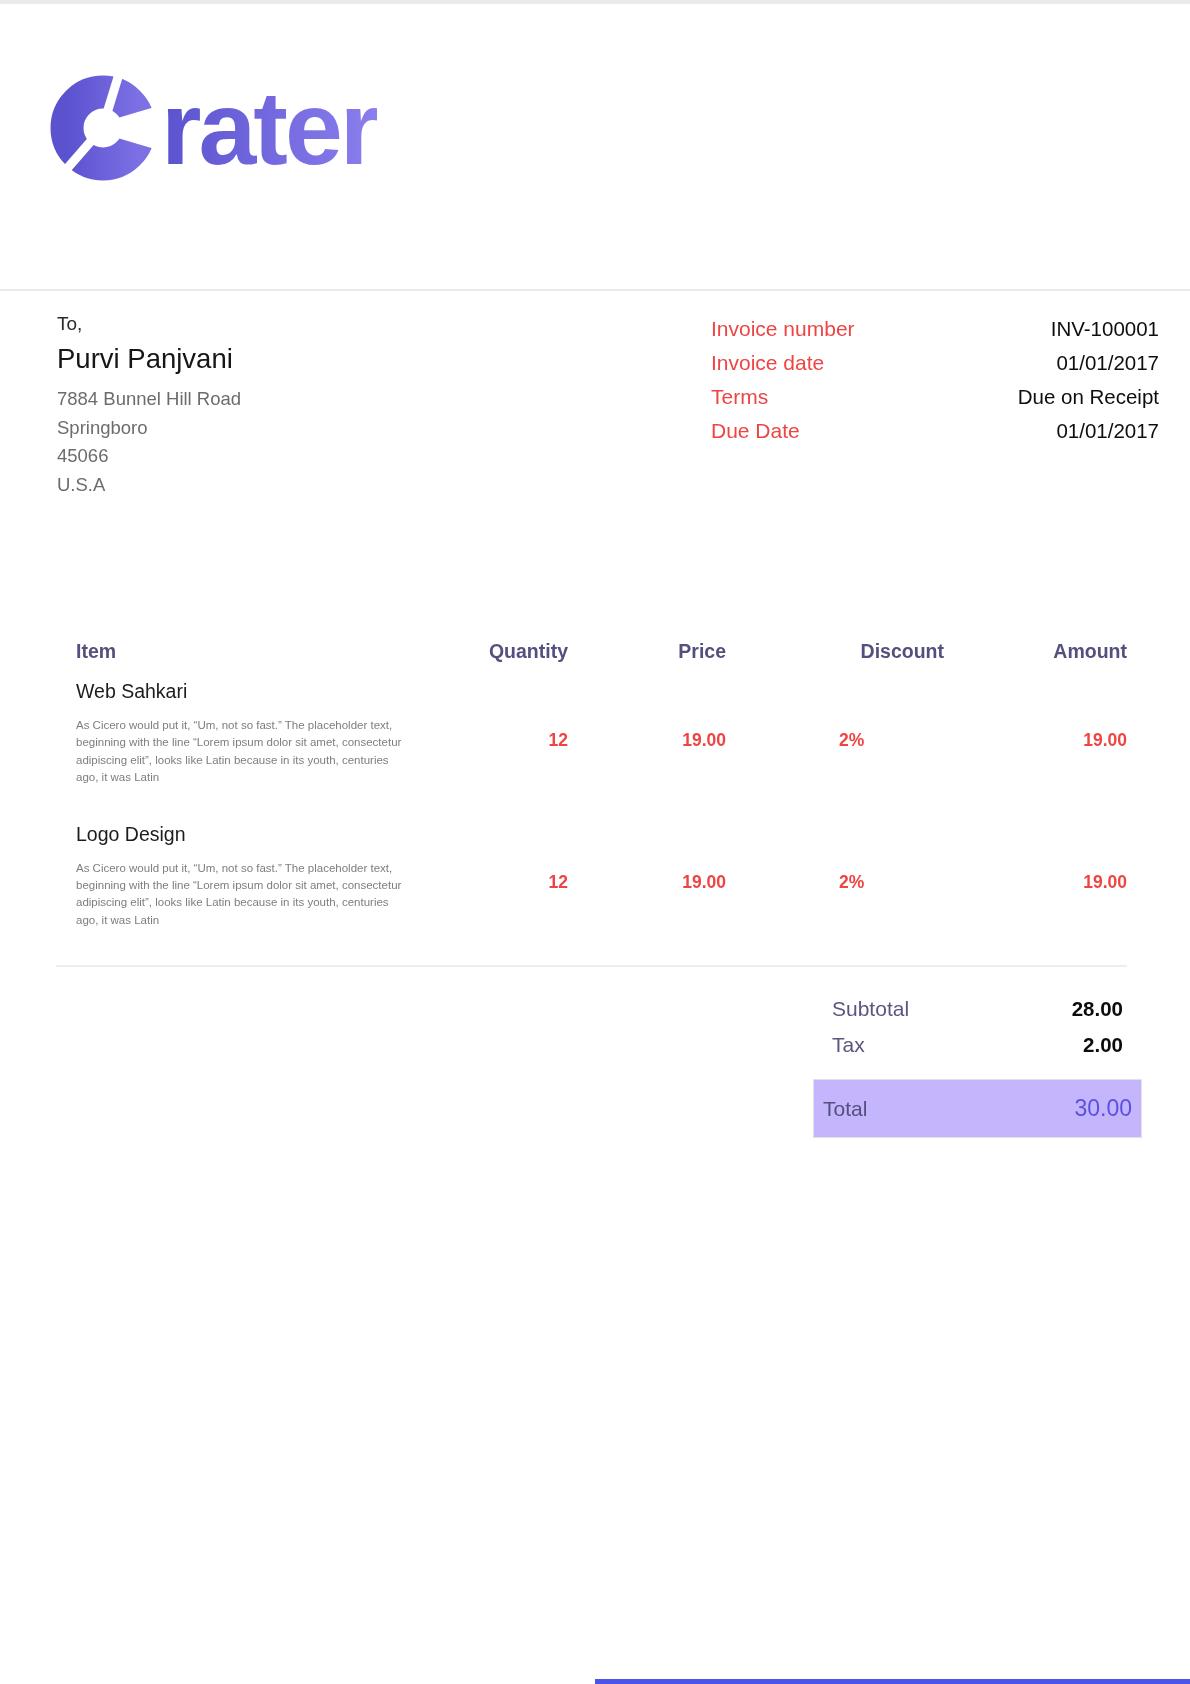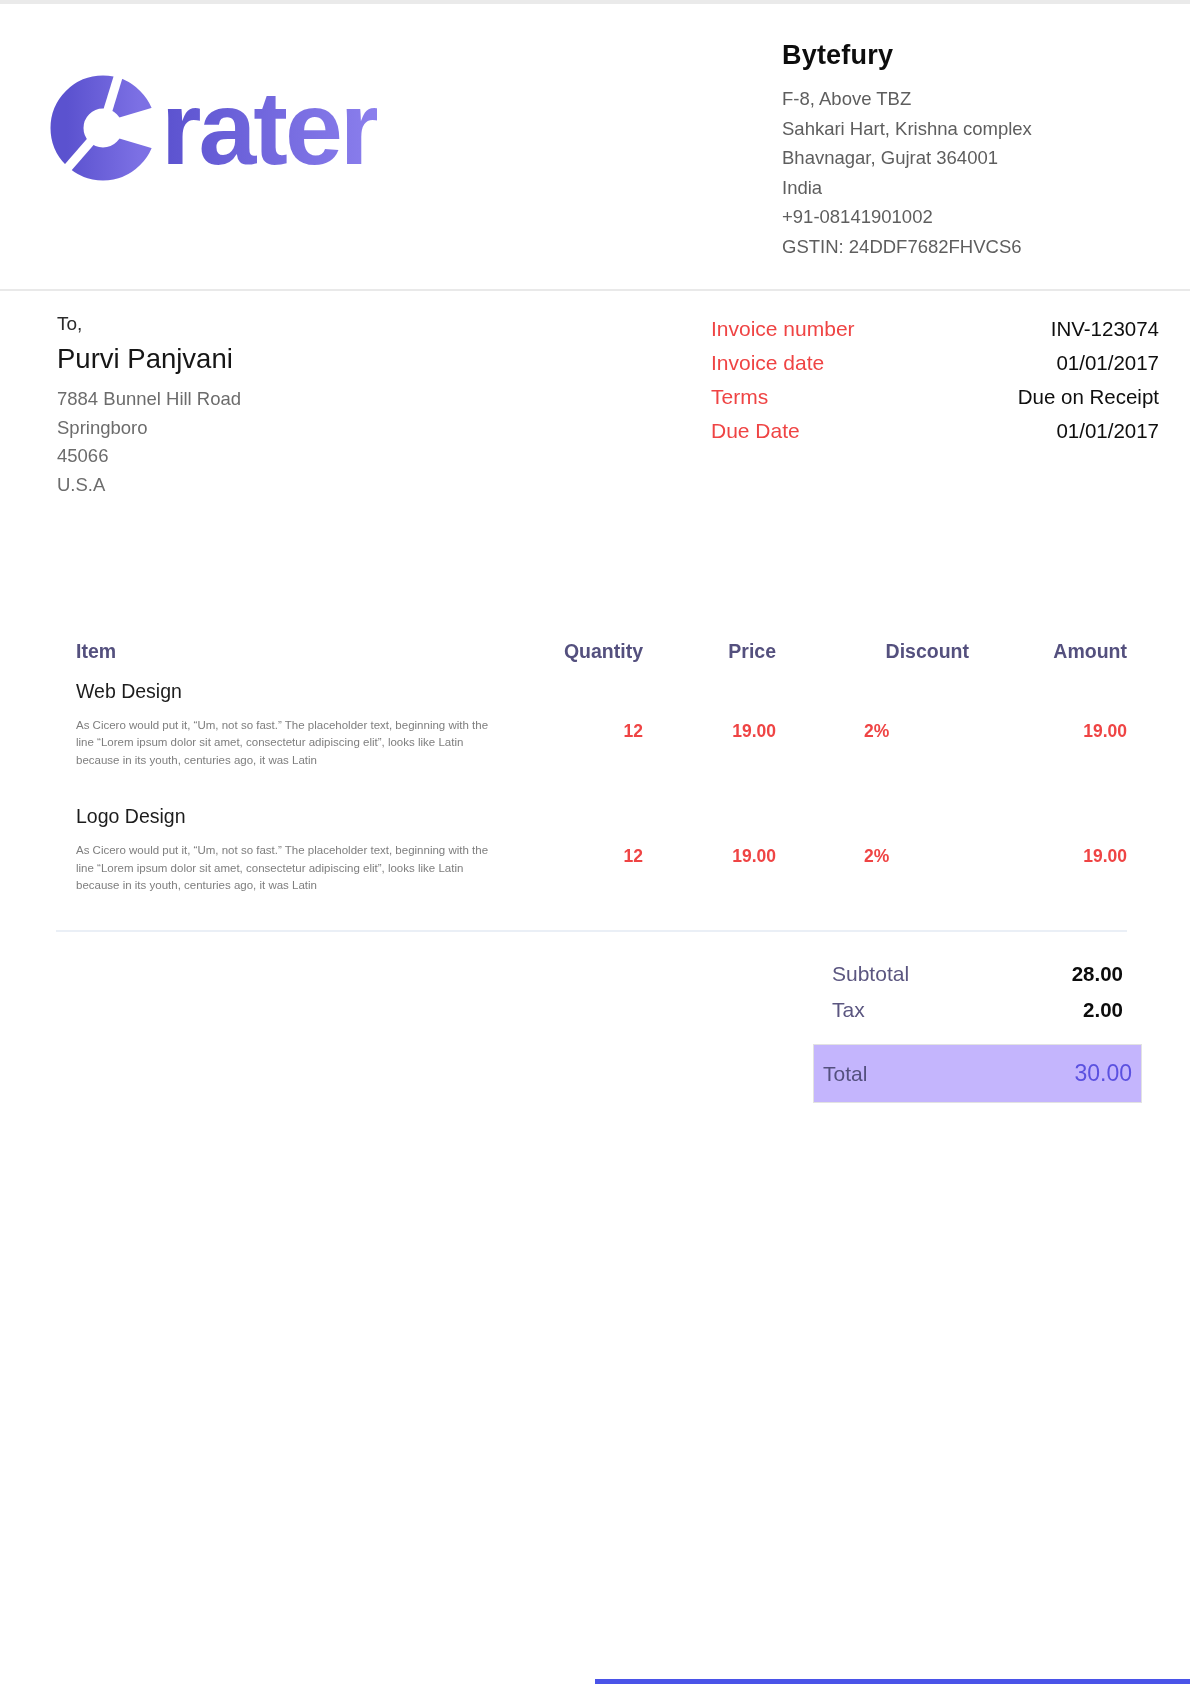--- a/index.html
+++ b/index.html
@@ -43,21 +43,21 @@
   .to-line { font-size:19px; color:#2b2b2b; margin-bottom:8px; }
   .bill-name { font-size:27.5px; font-weight:500; color:#161616; margin-bottom:10px; }
   .bill-line { font-size:18.5px; color:#6c6c6c; line-height:28.5px; }
   .meta { width:448px; margin-top:4px; }
   .meta-row { display:flex; justify-content:space-between; align-items:baseline; margin-bottom:10px; }
   .meta-label { font-size:21px; color:#ef4444; }
   .meta-value { font-size:20.5px; color:#0e0e0e; }
 
   
   .items { margin:141px 63px 0 56px; }
-  .grid { display:grid; grid-template-columns:1fr 130px 133px 193px 158px; }
+  .grid { display:grid; grid-template-columns:1fr 130px 133px 193px 158px;gap:25px; }
   .thead { margin-bottom:17px; }
   .th { font-size:19.5px; font-weight:700; color:#54507E; text-align:right; }
   .th-item { text-align:left; padding-left:20px; }
   .item-row { margin-bottom:36px; align-items:center; }
   .item-cell { padding-left:20px; }
   .item-name { font-size:19.5px; font-weight:500; color:#1c1c1c; margin-bottom:14px; }
   .item-desc { font-size:11.5px; color:#7e7e7e; line-height:17.4px; max-width:420px; margin:0; }
   .cell-num { font-size:17.5px; font-weight:700; color:#ef4444; text-align:right; align-self:center; margin-top:14px; }
   .cell-disc { text-align:left; padding-left:88px; }
   .table-divider { height:2px; background:#eaeff6; margin-top:18px; }
@@ -91,44 +91,35 @@
             <stop offset="1" stop-color="#7C70E4"></stop>
           </linearGradient>
         </defs>
         <circle cx="55" cy="55" r="36" fill="none" stroke="url(#gradc)" stroke-width="33"></circle>
         <path d="M110 33 L110 77 L36 55 Z" fill="#ffffff"></path>
         <rect x="50" y="-8" width="9" height="50" fill="#ffffff" transform="rotate(17 55 55)"></rect>
         <rect x="50" y="68" width="9" height="50" fill="#ffffff" transform="rotate(41 55 55)"></rect>
       </svg>
       <span class="logo-text">rater</span>
     </div>
-    <div class="company">
-      <div class="company-name">Bytefury</div>
-      <div class="company-line">F-8, Above TBZ</div>
-      <div class="company-line">Sahkari Hart, Krishna complex</div>
-      <div class="company-line">Bhavnagar, Gujrat 364001</div>
-      <div class="company-line">India</div>
-      <div class="company-line">+91-08141901002</div>
-      <div class="company-line">GSTIN: 24DDF7682FHVCS6</div>
-    </div>
   </header>
 
   <section class="info">
     <div class="bill-to">
       <div class="to-line">To,</div>
       <div class="bill-name">Purvi Panjvani</div>
       <div class="bill-line">7884 Bunnel Hill Road</div>
       <div class="bill-line">Springboro</div>
       <div class="bill-line">45066</div>
       <div class="bill-line">U.S.A</div>
     </div>
     <div class="meta">
       <div class="meta-row">
         <span class="meta-label">Invoice number</span>
-        <span class="meta-value">INV-123074</span>
+        <span class="meta-value">INV-100001</span>
       </div>
       <div class="meta-row">
         <span class="meta-label">Invoice date</span>
         <span class="meta-value">01/01/2017</span>
       </div>
       <div class="meta-row">
         <span class="meta-label">Terms</span>
         <span class="meta-value">Due on Receipt</span>
       </div>
       <div class="meta-row">
@@ -142,21 +133,21 @@
     <div class="grid thead">
       <div class="th th-item">Item</div>
       <div class="th">Quantity</div>
       <div class="th">Price</div>
       <div class="th">Discount</div>
       <div class="th">Amount</div>
     </div>
 
     <div class="grid item-row">
       <div class="item-cell">
-        <div class="item-name">Web Design</div>
+        <div class="item-name">Web Sahkari</div>
         <p class="item-desc">As Cicero would put it, “Um, not so fast.” The placeholder text, beginning with the line “Lorem ipsum dolor sit amet, consectetur adipiscing elit”, looks like Latin because in its youth, centuries ago, it was Latin</p>
       </div>
       <div class="cell-num">12</div>
       <div class="cell-num">19.00</div>
       <div class="cell-num cell-disc">2%</div>
       <div class="cell-num">19.00</div>
     </div>
 
     <div class="grid item-row">
       <div class="item-cell">

